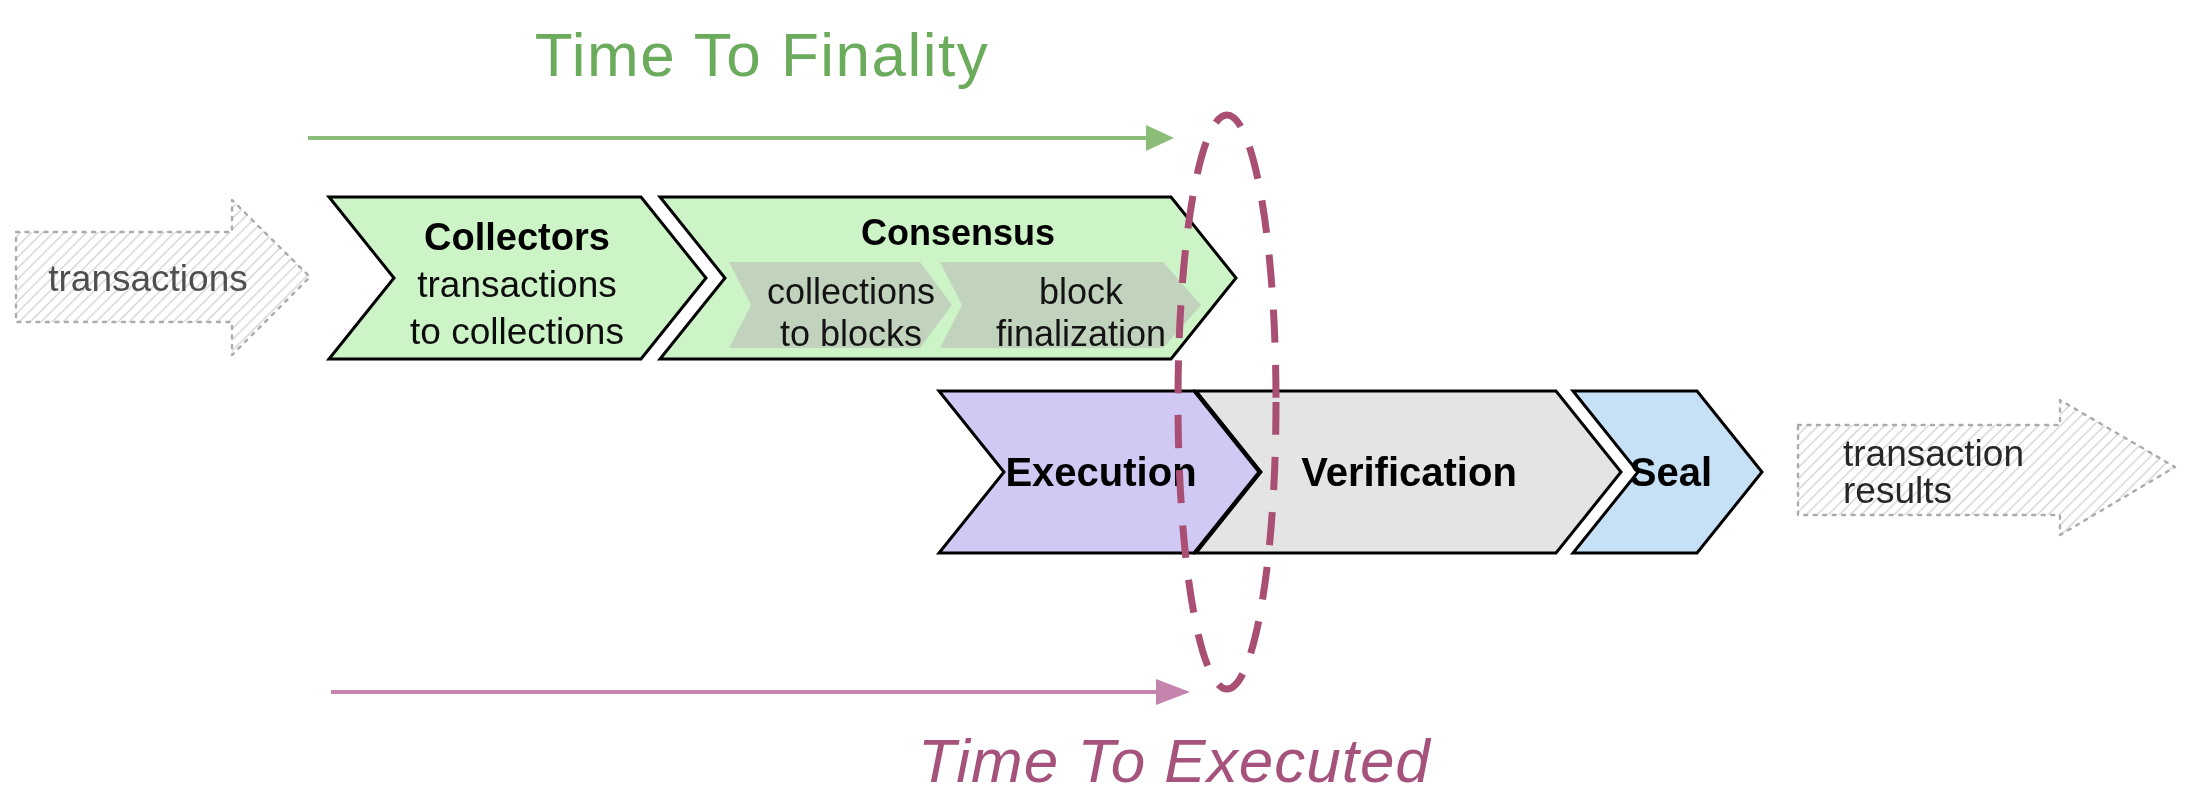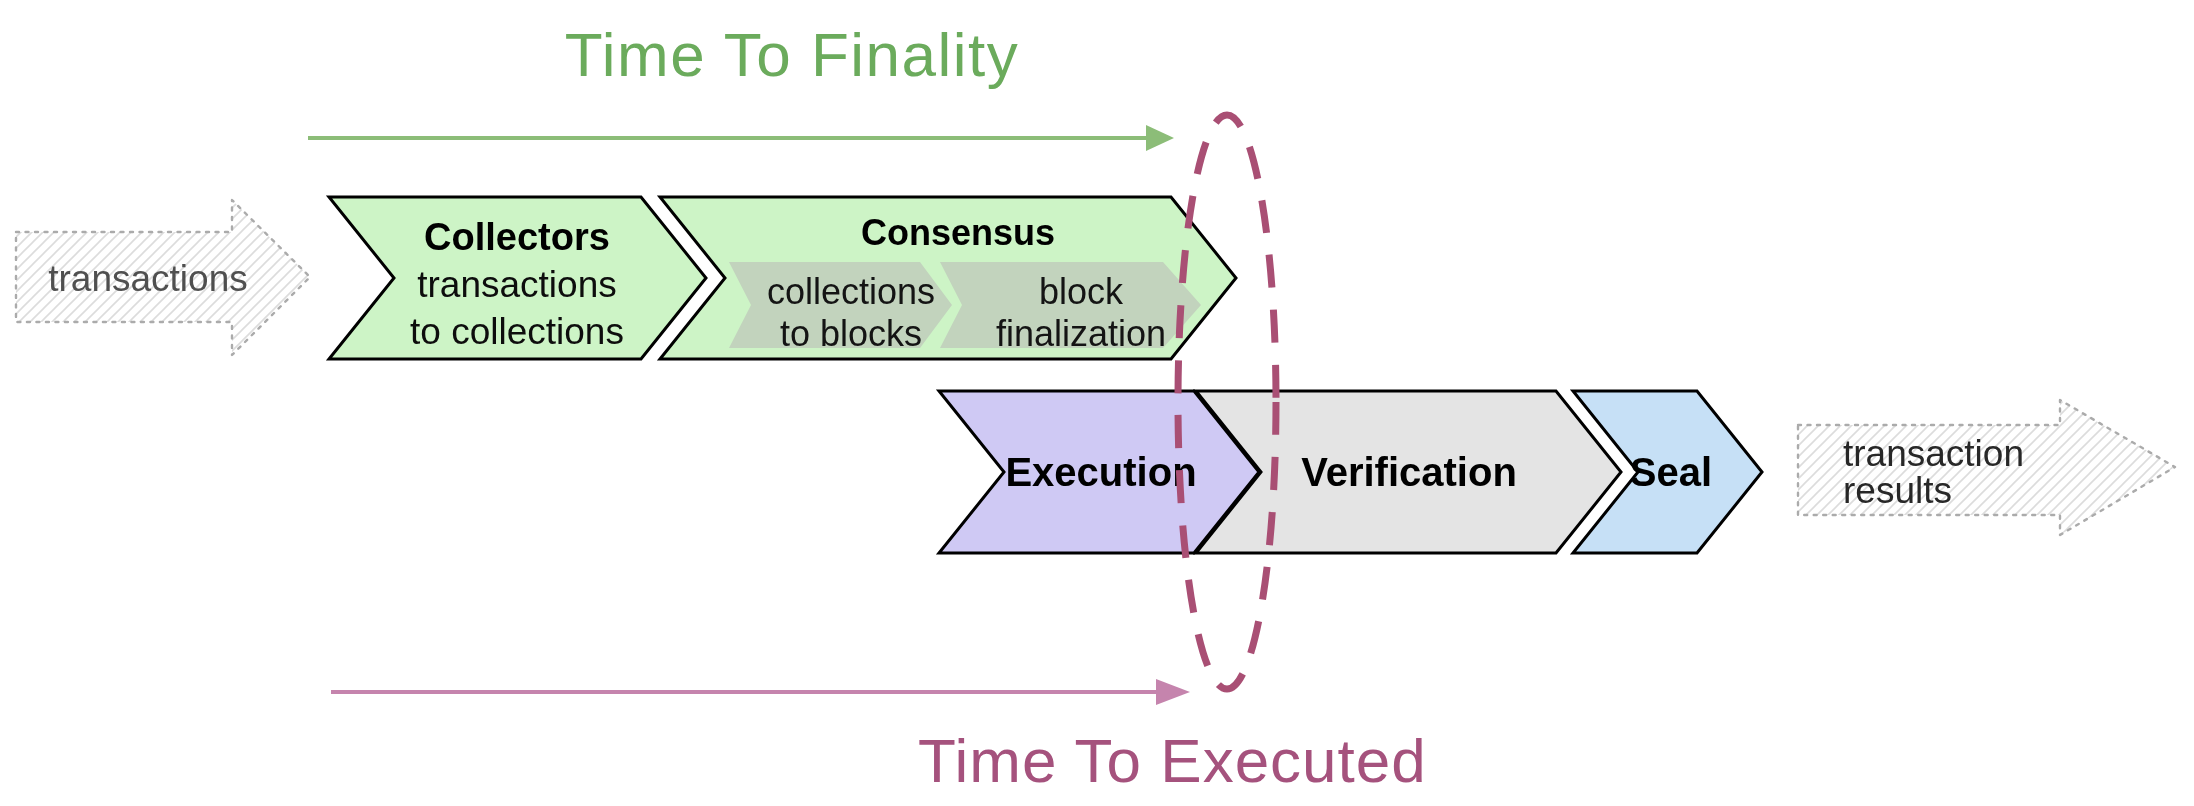--- a/index.html
+++ b/index.html
@@ -31,39 +31,40 @@
   
   .tl-line { stroke-width: 4; }
 
   
   .soft-ellipse { fill: none; stroke-width: 7; stroke-dasharray: 33 22; }
 
   
   .title-top {
     position: absolute;
     top: 24px;
-    left: 792px;
+    left: 762px;
     transform: translateX(-50%);
     font-size: 62px;
     letter-spacing: 1.5px;
     line-height: 1;
     color: #6bab5c;
     white-space: nowrap;
   }
   .title-bottom {
     position: absolute;
     top: 730px;
     left: 918px;
     font-size: 62px;
     letter-spacing: 1px;
     line-height: 1;
     white-space: nowrap;
     display: flex;
     gap: 18px;
     align-items: baseline;
+    font-style: italic;
   }
   .title-bottom .rose { color: #a5527d; }
   .title-bottom .gray { color: #8a8a8a; }
 </style>
 </head>
 <body>
 
 <div class="canvas">
 
   <svg class="diagram-svg" width="2194" height="806" viewBox="0 0 2194 806">

